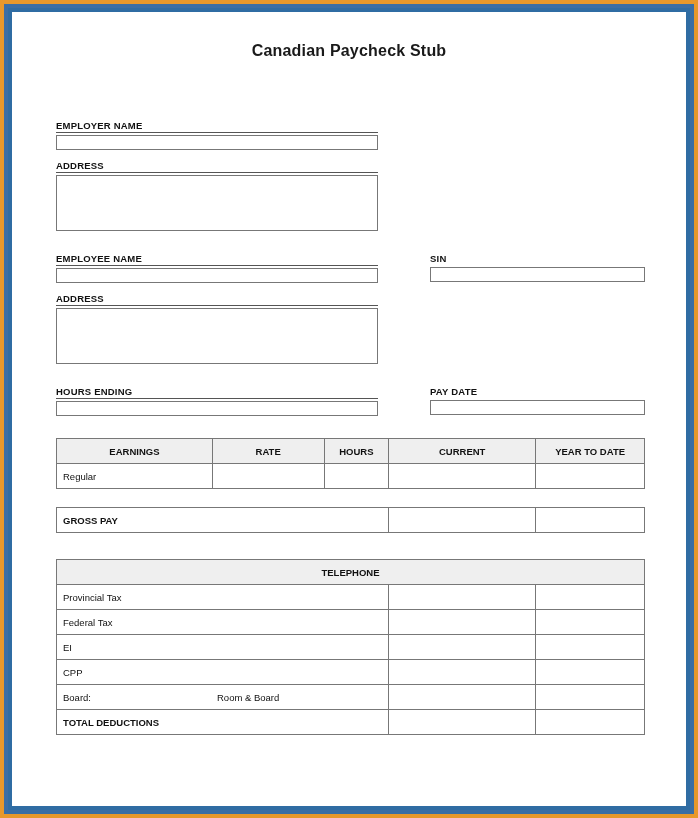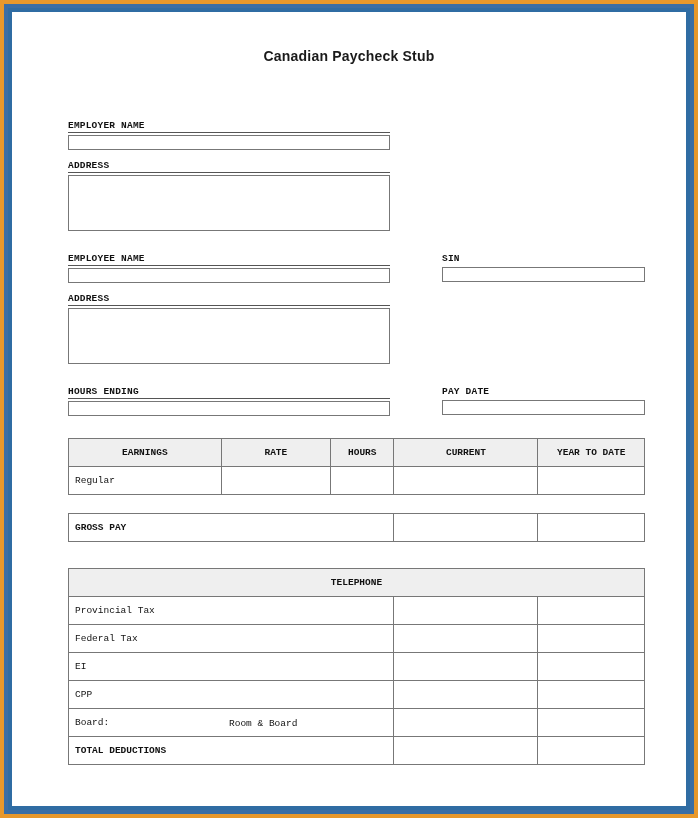--- a/index.html
+++ b/index.html
@@ -33,32 +33,31 @@
   .page {
     position: absolute;
     left: 8px; top: 8px;
     right: 8px; bottom: 8px;
     background: #ffffff;
     box-sizing: border-box;
     overflow: hidden;
   }
   .doc-title {
     text-align: center;
-    font-size: 14px;
+    font-size: 16px;
     font-weight: bold;
     color: #1a1a1a;
-    margin-top: 28px;
+    margin-top: 22px;
     letter-spacing: 0.2px;
   }
   .content {
     position: absolute;
-    left: 48px;
+    left: 36px;
     right: 33px;
     top: 100px;
-    font-family: Liberation Mono, monospace;
   }
   .row {
     display: flex;
     gap: 0;
   }
   .col-left {
     width: 322px;
     flex: 0 0 322px;
   }
   .col-gap {
@@ -105,21 +104,21 @@
   table.grid {
     border-collapse: collapse;
     width: 100%;
     table-layout: fixed;
   }
   table.grid td, table.grid th {
     border: 1px solid #777;
     font-size: 9.5px;
     color: #111;
     height: 25px;
-    padding: 8px 6px;
+    padding: 0 6px;
     box-sizing: border-box;
   }
   table.grid th {
     background: #efefef;
     font-weight: bold;
     text-align: center;
   }
   td.lbl {
     font-weight: bold;
   }

